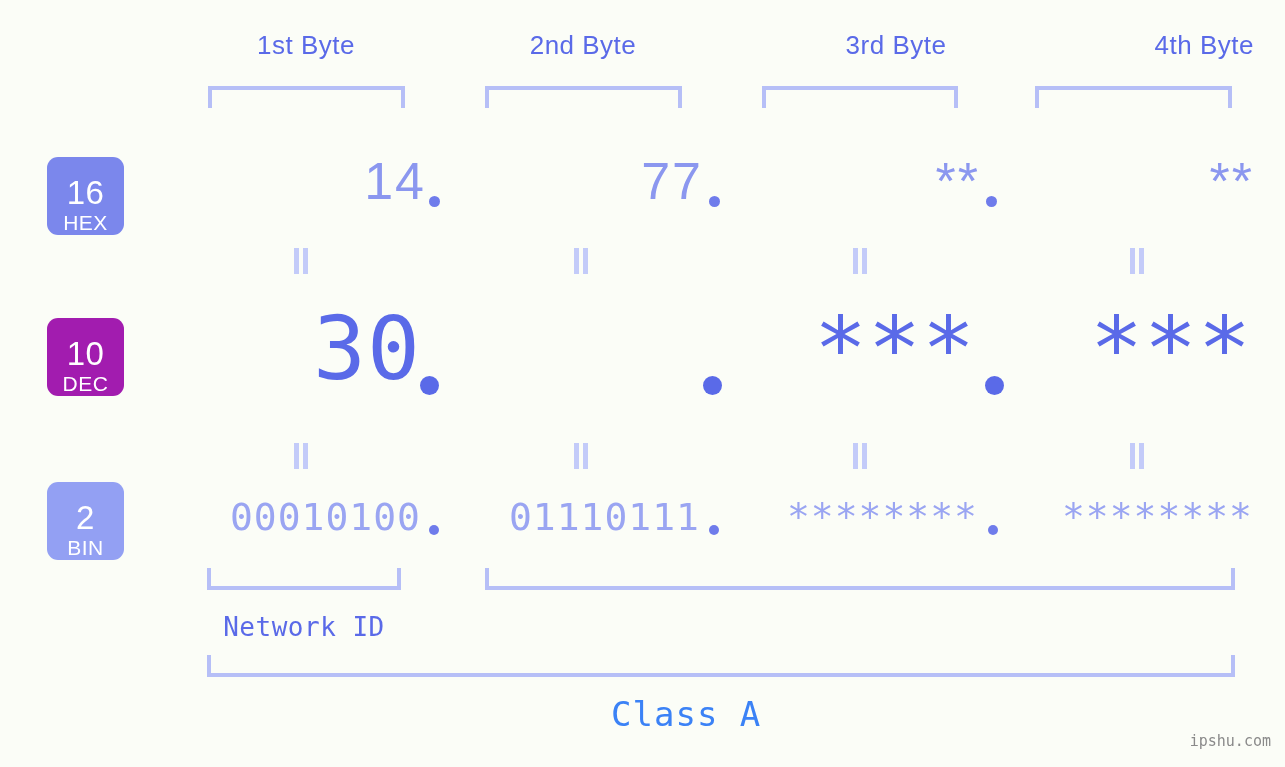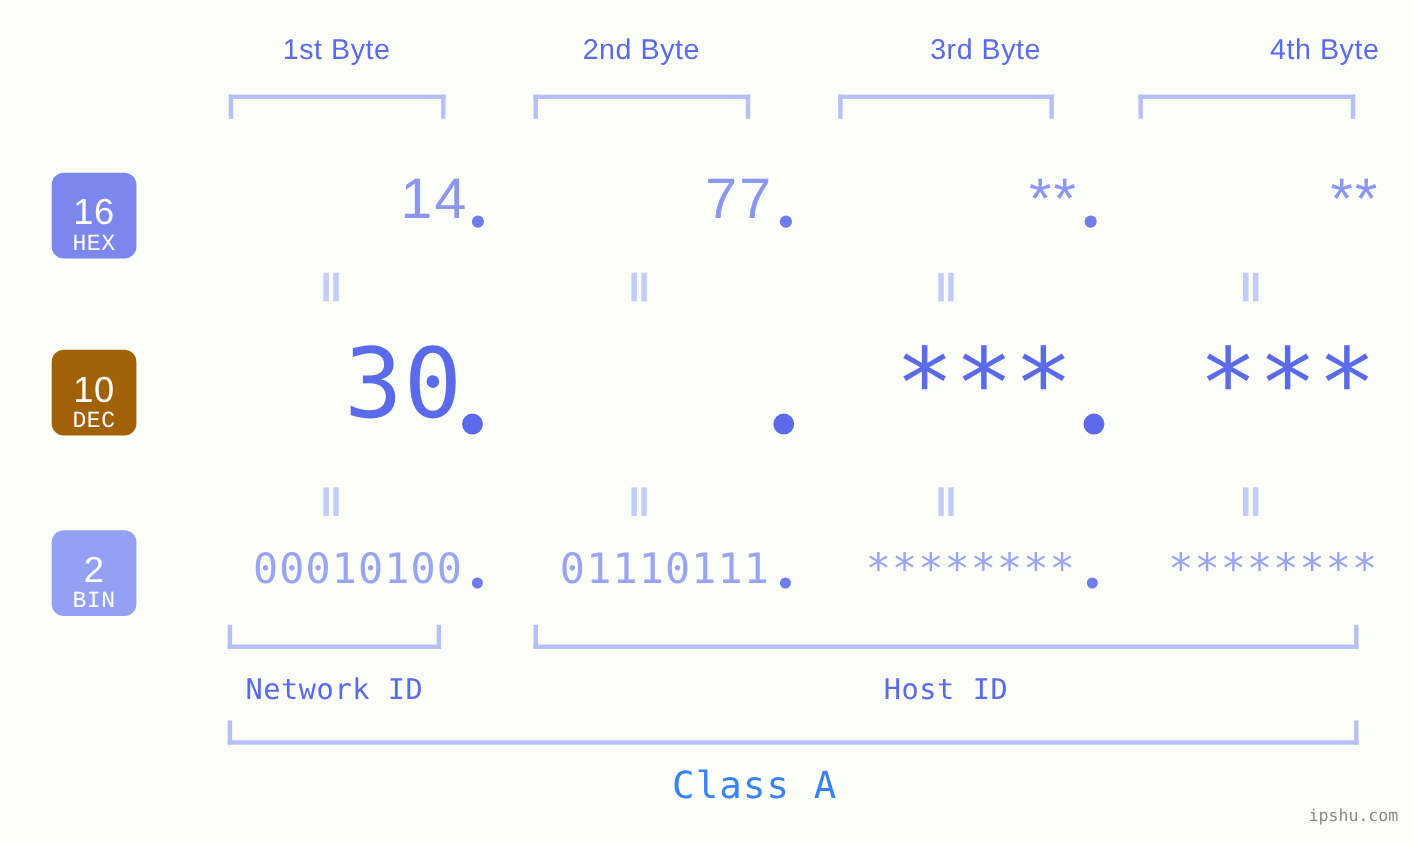--- a/index.html
+++ b/index.html
@@ -75,21 +75,20 @@
     font-size: 33px;
     font-weight: 400;
     letter-spacing: 0.5px;
     margin-top: 16px;
   }
   .base-badge .name {
     font-size: 21px;
     font-weight: 400;
     margin-top: 3px;
     letter-spacing: 0.5px;
-    font-family: Liberation Mono, monospace;
   }
 
   
   .val-cell {
     position: absolute;
     text-align: right;
     line-height: 1;
     white-space: pre;
   }
 
@@ -183,21 +182,21 @@
   <div class="bracket-top" style="left:208px;  width:197px;"></div>
   <div class="bracket-top" style="left:485px;  width:197px;"></div>
   <div class="bracket-top" style="left:762px;  width:196px;"></div>
   <div class="bracket-top" style="left:1035px; width:197px;"></div>
 
   <div class="base-badge" style="top:157px; background:#7b87ec;">
     <span class="num">16</span>
     <span class="name">HEX</span>
   </div>
 
-  <div class="base-badge" style="top:318px; background:#a16207;">
+  <div class="base-badge" style="top:318px; background:#a21caf;">
     <span class="num">10</span>
     <span class="name">DEC</span>
   </div>
 
   <div class="base-badge" style="top:482px; background:#93a0f3;">
     <span class="num">2</span>
     <span class="name">BIN</span>
   </div>
 
   <div class="val-cell hex-val" style="left:186px; top:155px; width:240px;">14</div>
@@ -257,20 +256,19 @@
   <div class="val-cell bin-val" style="left:1013px; top:498px; width:240px;">********</div>
 
   <div class="dot dot-bin" style="left:429px; top:525px;"></div>
   <div class="dot dot-bin" style="left:709px; top:525px;"></div>
   <div class="dot dot-bin" style="left:988px; top:525px;"></div>
 
   <div class="bracket-bottom" style="left:207px; top:568px; width:194px;"></div>
   <div class="bracket-bottom" style="left:485px; top:568px; width:750px;"></div>
 
   <div class="id-label" style="left:188px; top:614px; width:232px;">Network ID</div>
-  <div class="id-label" style="left:744px; top:614px; width:232px;">Host ID</div>
 
   <div class="bracket-bottom" style="left:207px; top:655px; width:1028px;"></div>
   <div class="class-label" style="left:611px; top:697px; width:242px;">Class A</div>
 
   <div class="watermark">ipshu.com</div>
 
 </div>
 
 </body></html>

